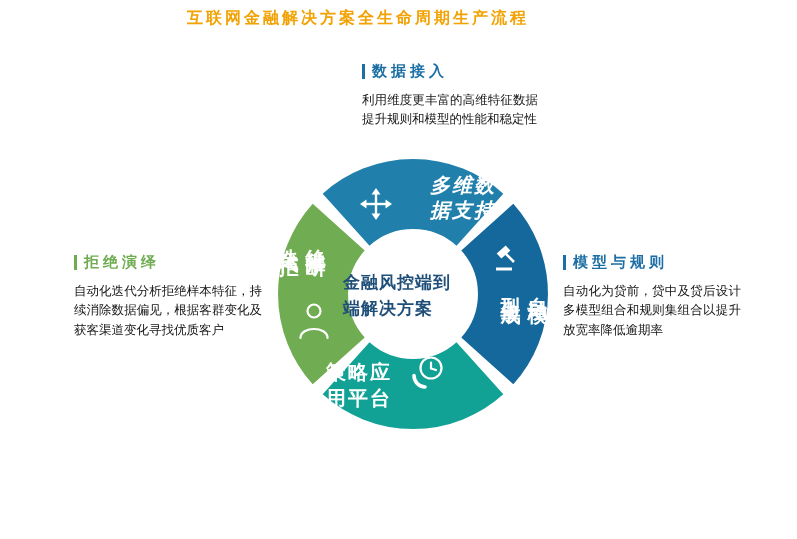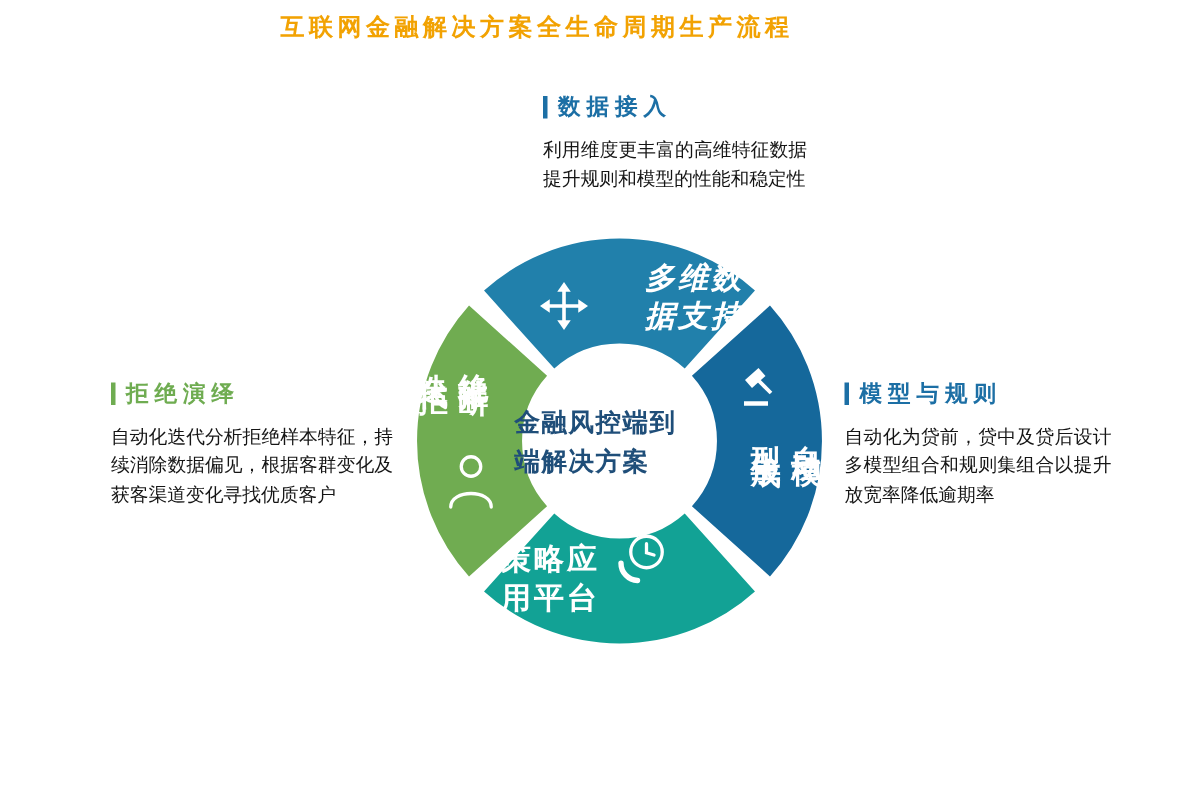--- a/index.html
+++ b/index.html
@@ -22,21 +22,21 @@
 
   .center-label {
     position:absolute; left:343px; top:270px; width:140px;
     text-align:left; font-size:17px; font-weight:bold;
     color:#1F4E79; line-height:1.5; letter-spacing:1px;
   }
 
   .seg-label { position:absolute; color:#fff; font-weight:bold; font-size:20px; letter-spacing:2px; }
   .label-top    { left:392px; top:173px; width:104px; text-align:right; line-height:1.25;font-style:italic; }
   .label-right  { left:497px; top:281px; height:120px; writing-mode:vertical-rl; line-height:1.35; letter-spacing:4px; }
-  .label-bottom { left:326px; top:359px; width:82px;  text-align:center; line-height:1.3; }
+  .label-bottom { left:326px; top:359px; width:82px;  line-height:1.3; }
   .label-left   { left:275px; top:233px; height:120px; writing-mode:vertical-lr; line-height:1.35; letter-spacing:4px; }
 
   .icon { position:absolute; }
   .icon-move   { left:358px; top:186px; }
   .icon-gavel  { left:492px; top:245px; }
   .icon-clock  { left:408px; top:354px; }
   .icon-person { left:297px; top:300px; }
   .icon svg .stroke { stroke:#fff; fill:none; }
   .icon svg .fill { fill:#fff; }
 

